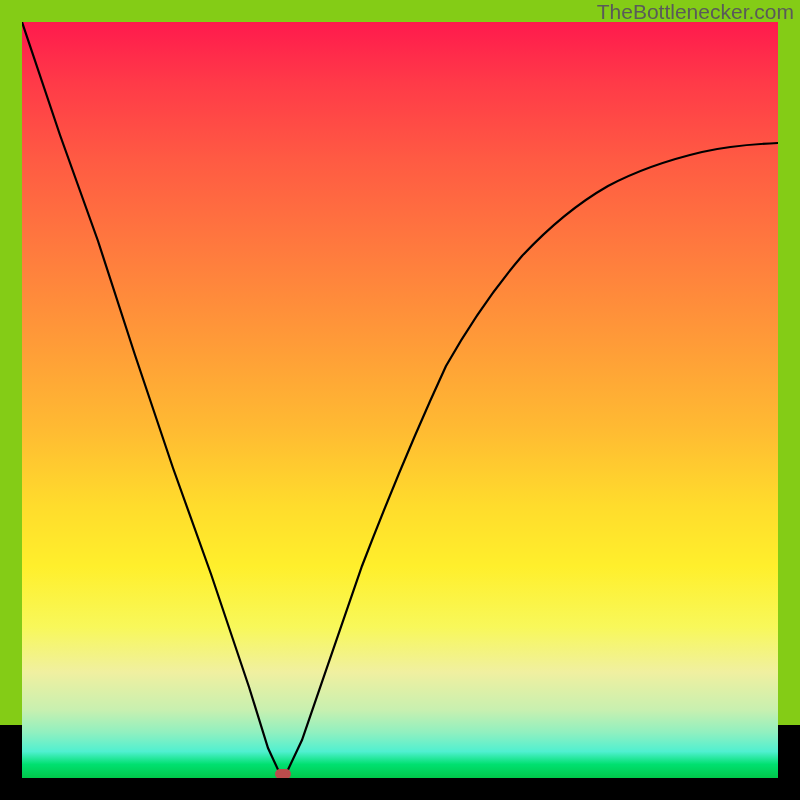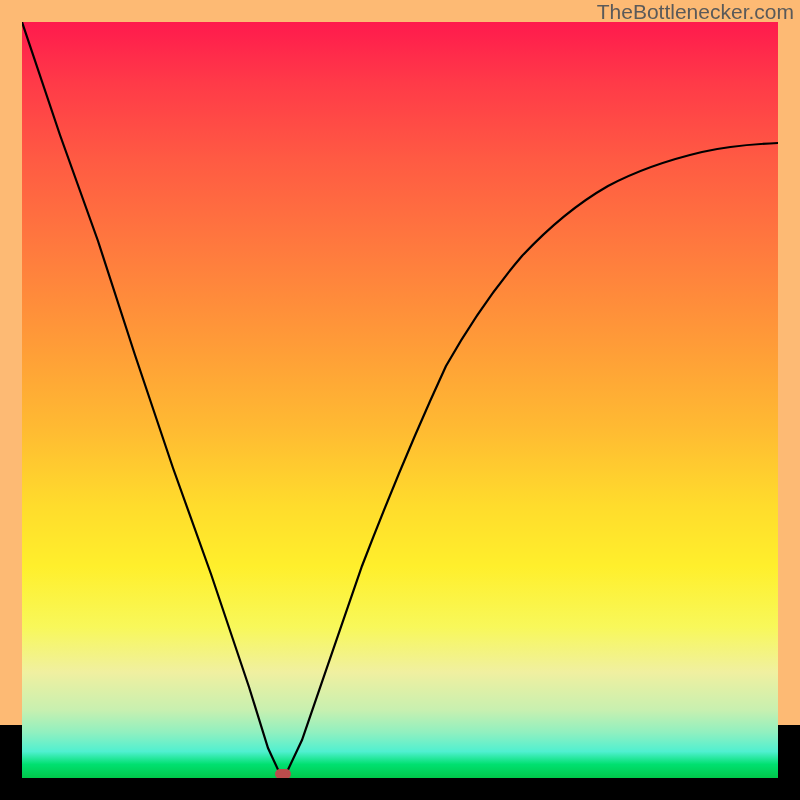--- a/index.html
+++ b/index.html
@@ -7,21 +7,21 @@
     padding: 0;
     width: 800px;
     height: 800px;
     overflow: hidden;
     font-family: Arial, Helvetica, sans-serif;
     background: #000;
   }
   .outer-frame {
     width: 800px;
     height: 725px;
-    background: #fdba74;
+    background: #84cc16;
     position: relative;
   }
   .plot-area {
     position: absolute;
     left: 22px;
     top: 22px;
     width: 756px;
     height: 756px;
     overflow: hidden;
   }

